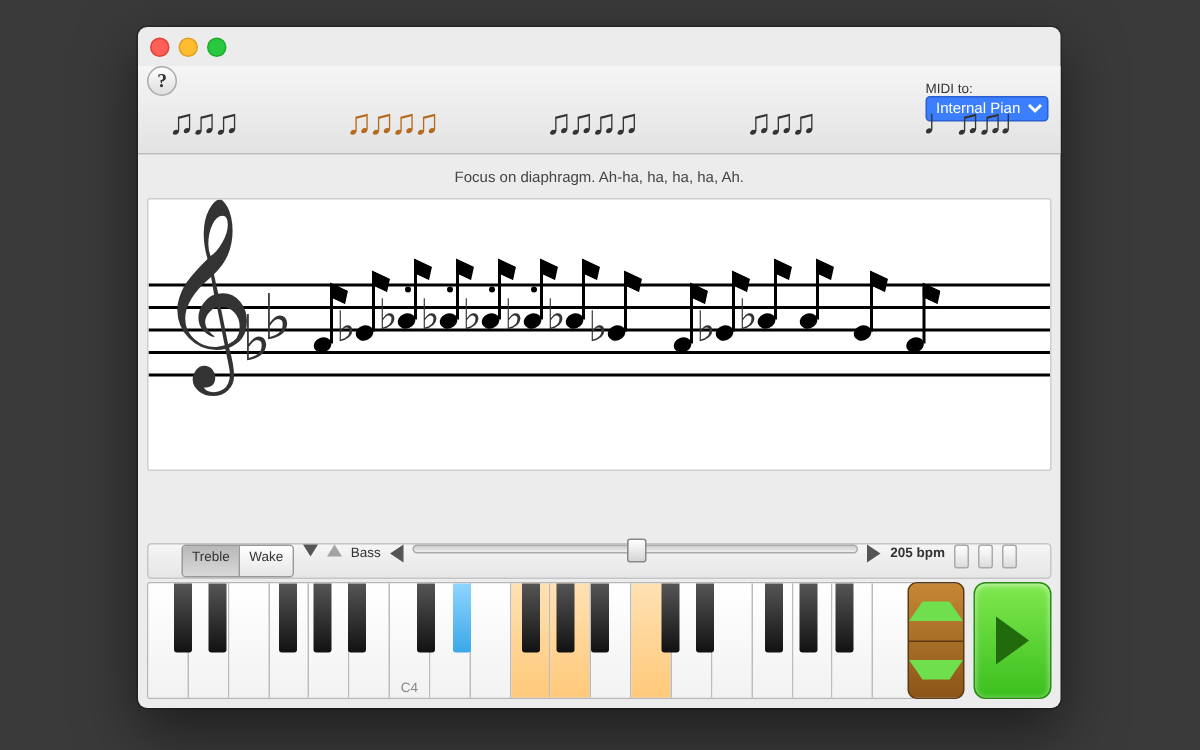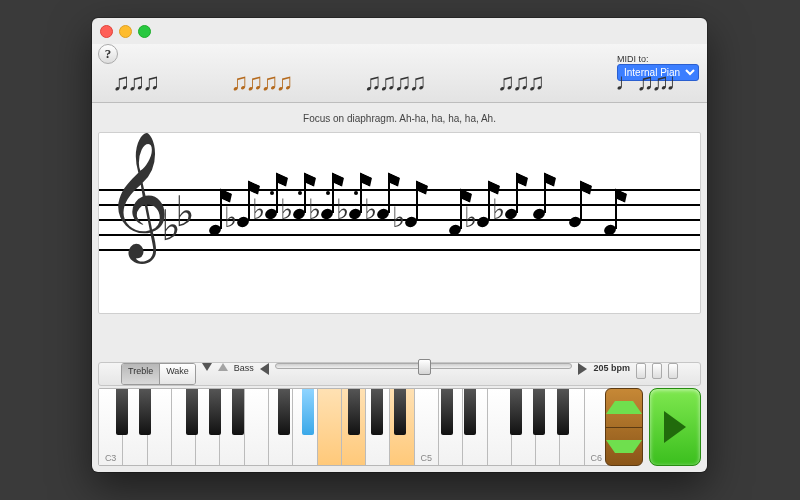--- a/index.html
+++ b/index.html
@@ -198,47 +198,41 @@
       <div class="knob" id="knob" style="left: 48%;"></div>
     </div>
     <div class="right"></div>
     <span class="bpm"><span>205</span> <span>bpm</span></span>
     <div class="mini"></div>
     <div class="mini"></div>
     <div class="mini"></div>
   </div>
 
   <div class="piano" id="piano">
+      <div class="wk"></div>
+      <div class="wk"></div>
+      <div class="wk"></div>
+      <div class="wk"></div>
+      <div class="wk"></div>
+      <div class="wk"></div>
       <div class="wk">
-        <div class="lab">C3</div>
+        <div class="lab">C4</div>
       </div>
-      <div class="wk"></div>
-      <div class="wk"></div>
-      <div class="wk"></div>
-      <div class="wk"></div>
-      <div class="wk"></div>
-      <div class="wk"></div>
       <div class="wk"></div>
       <div class="wk"></div>
       <div class="wk hl"></div>
       <div class="wk hl"></div>
       <div class="wk"></div>
       <div class="wk hl"></div>
-      <div class="wk">
-        <div class="lab">C5</div>
-      </div>
-      <div class="wk"></div>
-      <div class="wk"></div>
-      <div class="wk"></div>
-      <div class="wk"></div>
-      <div class="wk"></div>
-      <div class="wk"></div>
-      <div class="wk">
-        <div class="lab">C6</div>
-      </div>
+      <div class="wk"></div>
+      <div class="wk"></div>
+      <div class="wk"></div>
+      <div class="wk"></div>
+      <div class="wk"></div>
+      <div class="wk"></div>
       <div class="bk" style="left: 17.1818px;"></div>
       <div class="bk" style="left: 40.3636px;"></div>
       <div class="bk" style="left: 86.7273px;"></div>
       <div class="bk" style="left: 109.909px;"></div>
       <div class="bk" style="left: 133.091px;"></div>
       <div class="bk" style="left: 179.455px;"></div>
       <div class="bk hl" style="left: 202.636px;"></div>
       <div class="bk" style="left: 249px;"></div>
       <div class="bk" style="left: 272.182px;"></div>
       <div class="bk" style="left: 295.364px;"></div>

